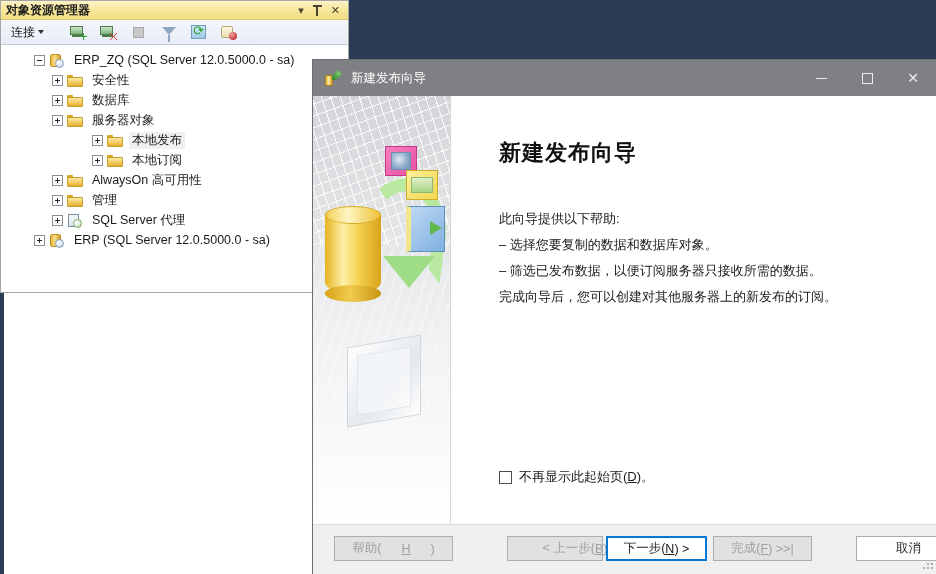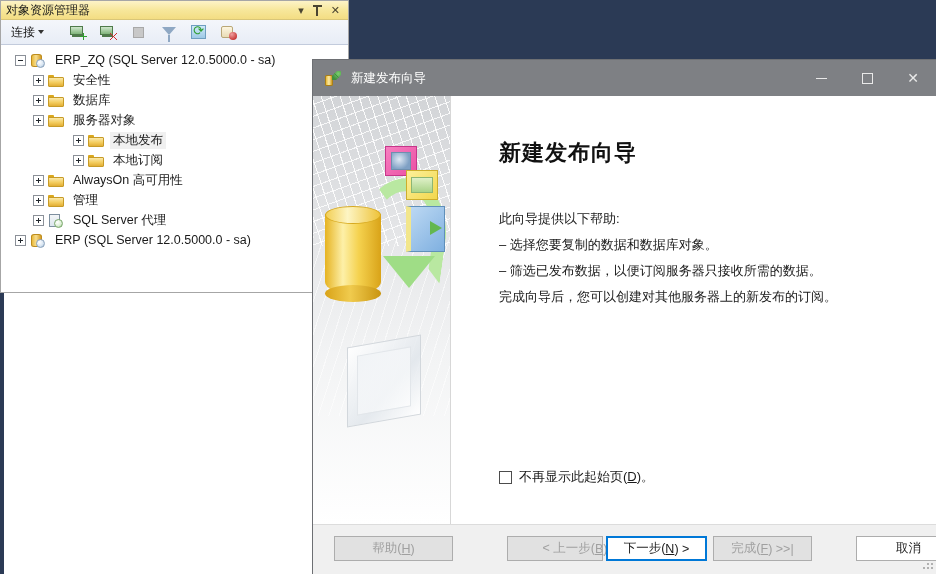--- a/index.html
+++ b/index.html
@@ -51,20 +51,21 @@
     box-sizing: border-box;
   }
   .oe-titlebar {
     height: 19px;
     background: linear-gradient(to bottom, #fdf3c8 0%, #f7e79b 50%, #f3dd83 100%);
     border-bottom: 1px solid #d9c678;
     display: flex;
     align-items: center;
     padding: 0 2px 0 5px;
     box-sizing: border-box;
+    font-weight: bold;
   }
   .oe-title-text {
     font-size: 12px;
     color: #1b1b1b;
     white-space: nowrap;
     flex: 1;
   }
   .oe-title-btns {
     display: flex;
     align-items: center;
@@ -139,20 +140,21 @@
     padding-top: 4px;
     box-sizing: border-box;
   }
   .tnode {
     display: flex;
     align-items: center;
     height: 20px;
     font-size: 12.5px;
     color: #1a1a1a;
     white-space: nowrap;
+    margin-left: 19px;
   }
   .tnode .expander {
     width: 11px; height: 11px;
     border: 1px solid #8b9098;
     background: #ffffff;
     position: relative;
     flex: 0 0 auto;
     margin-right: 4px;
     box-sizing: border-box;
   }
@@ -539,21 +541,21 @@
   .btn.enabled {
     background: #ffffff;
     color: #1a1a1a;
     border: 1px solid #adadad;
   }
   .btn.focused {
     background: #ffffff;
     color: #1a1a1a;
     border: 2px solid #0078d7;
   }
-  .btn-help    { left: 21px;  width: 119px; }
+  .btn-help    { left: 21px;  width: 119px; gap: 20px; }
   .btn-prev    { left: 194px; width: 96px; padding-left: 40px; }
   .btn-next    { left: 293px; width: 101px; }
   .btn-finish  { left: 400px; width: 99px; }
   .btn-cancel  { left: 504px; width: 105px; margin-left: 39px; }
 
   .grip {
     position: absolute;
     right: 3px; bottom: 3px;
     width: 11px; height: 11px;
     background:

